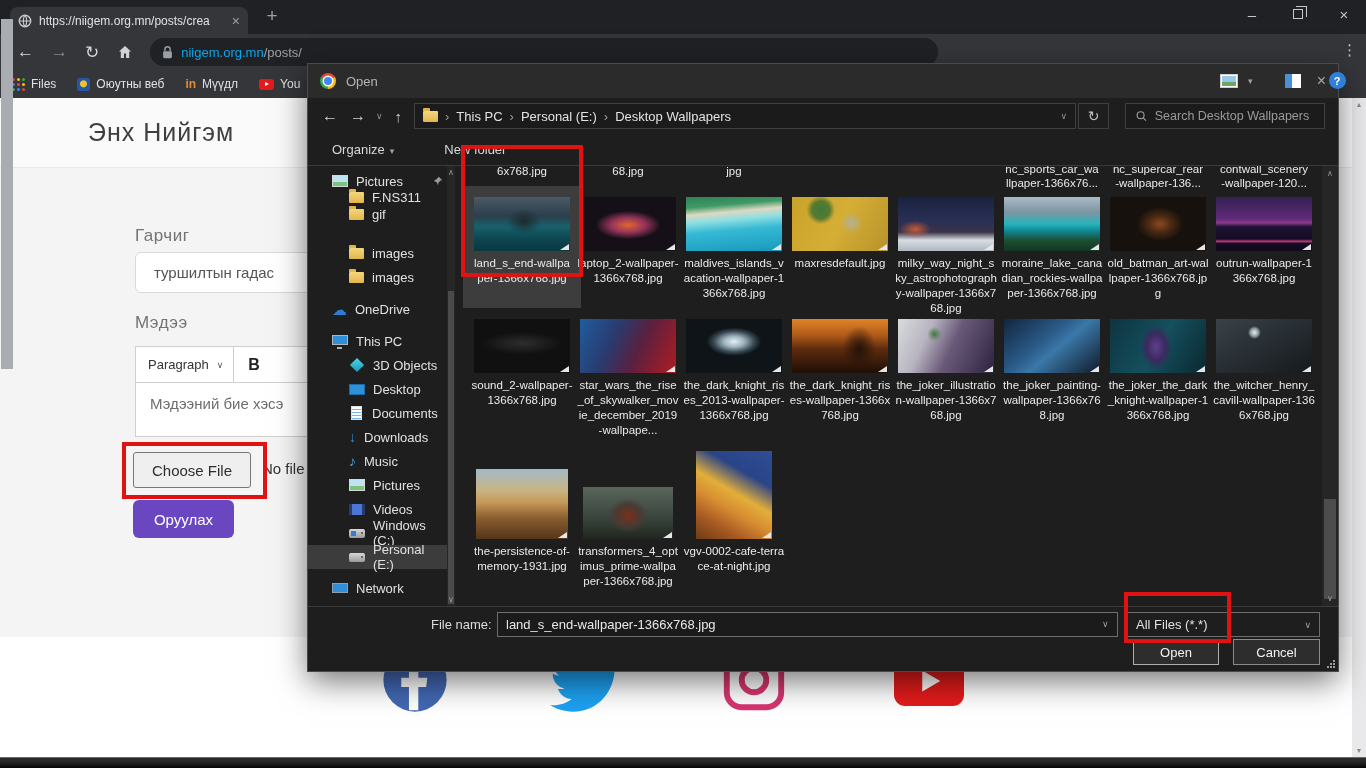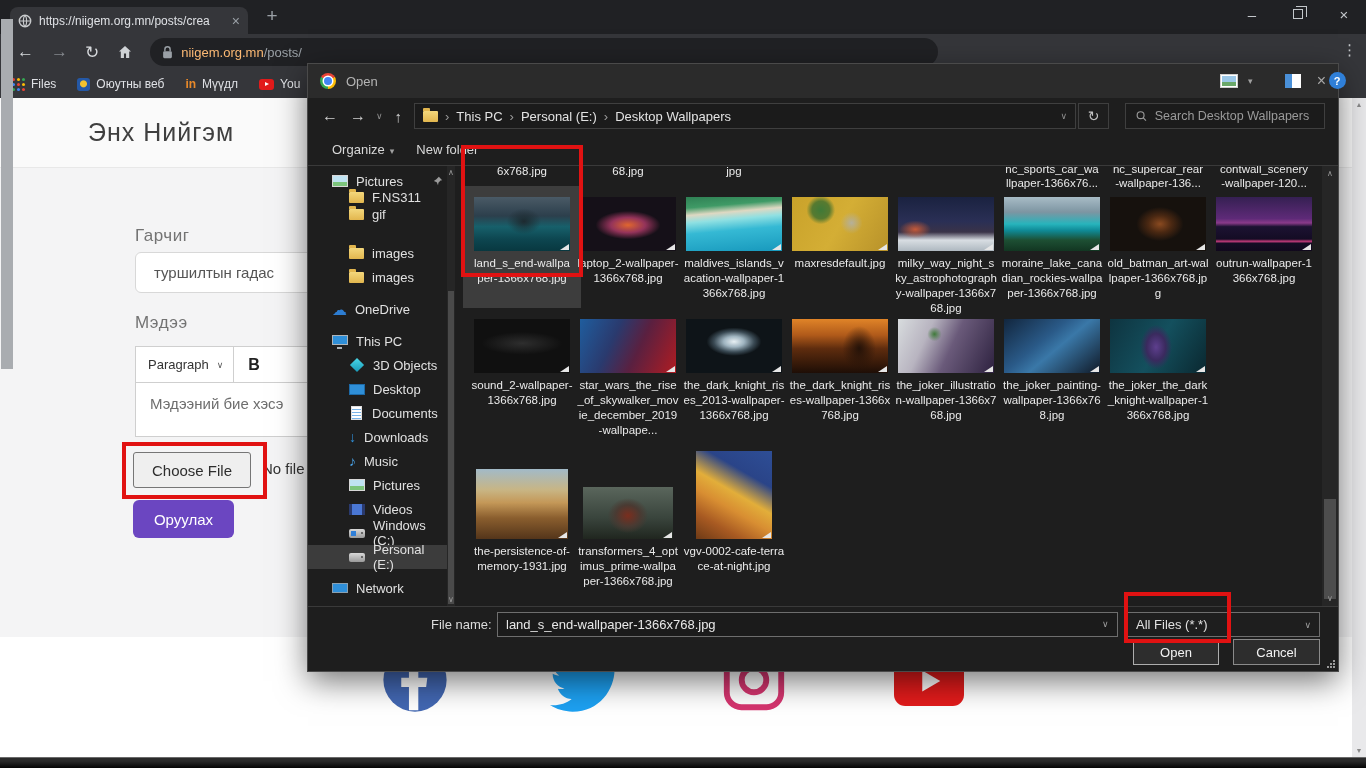--- a/index.html
+++ b/index.html
@@ -18,21 +18,21 @@
         display:flex; align-items:center; justify-content:center; }
   .wc-restore-box { width:10px; height:10px; border:1.5px solid #c3c7cb; position:relative; }
   .wc-restore-box::before { content:""; position:absolute; left:2px; top:-4px; width:10px; height:10px;
         border:1.5px solid #c3c7cb; border-bottom:none; border-left:none; }
   .toolbar { position:absolute; left:0; top:34px; width:1366px; height:36px; background:#35363a;
              display:flex; align-items:center; }
   .navic { color:#d6d9dc; font-size:17px; margin-left:17px; }
   .navic.dim { color:#85898e; }
   .addressbar { margin-left:16px; width:788px; height:28px; background:#202124; border-radius:14px;
                 display:flex; align-items:center; padding:0 12px; gap:8px; }
-  .url-host { font-size:13px; color:#fdba74; }
+  .url-host { font-size:13px; color:#0ea5e9; }
   .url-path { font-size:13px; color:#9aa0a6; }
   .kebab { position:absolute; left:1342px; top:41px; color:#c4c7ca; font-size:15px; letter-spacing:0; }
   .bookmarks { position:absolute; left:0; top:70px; width:1366px; height:28px; background:#35363a;
                display:flex; align-items:center; gap:9px; padding-left:12px; }
   .bm { display:flex; align-items:center; gap:6px; font-size:12px; color:#dfe1e5; margin-right:12px; }
   .appsgrid { width:13px; height:13px; position:relative; }
   .appsgrid i { position:absolute; left:0; top:0; width:3px; height:3px; border-radius:50%; background:#ea4335;
      box-shadow:5px 0 0 #fbbc05,10px 0 0 #34a853,0 5px 0 #4285f4,5px 5px 0 #ea4335,10px 5px 0 #fbbc05,
                 0 10px 0 #34a853,5px 10px 0 #4285f4,10px 10px 0 #ea4335; }
   .bm-emblem { width:13px; height:13px; border-radius:3px;
@@ -93,21 +93,21 @@
   .crumbsep { font-size:13px; color:#9a9a9a; }
   .crumb-caret { margin-left:auto; color:#909090; font-size:9px; }
   .refreshbox { position:absolute; left:770px; top:5px; width:31px; height:26px; border:1px solid #3f3f3f;
                 display:flex; align-items:center; justify-content:center; color:#c0c0c0; font-size:14px; }
   .searchbox { position:absolute; left:817px; top:5px; width:200px; height:26px; background:#1b1b1b;
                border:1px solid #3f3f3f; display:flex; align-items:center; gap:8px; padding:0 10px; }
   .searchbox input { background:transparent; border:none; outline:none; width:100%; font-size:12.5px;
                      color:#9a9a9a; font-family:"Liberation Sans",sans-serif; }
   .searchbox input::placeholder { color:#9a9a9a; }
   .dlg-toolbar { position:absolute; left:0; top:70px; width:100%; height:32px; border-bottom:1px solid #3a3a3a;
-                 display:flex; align-items:center; gap:22px; padding-left:24px; font-size:13px; color:#d8d8d8; }
+                 display:flex; align-items:center; gap:50px; padding-left:24px; font-size:13px; color:#d8d8d8; }
   .org-caret { font-size:9px; color:#a0a0a0; margin-left:5px; }
   .tb-right { position:absolute; top:8px; display:flex; align-items:center; }
   .ic-view { width:18px; height:14px; background:#fff; border:1px solid #cfcfcf; padding:1px; }
   .ic-view i { display:block; width:100%; height:100%;
                background:linear-gradient(#9cc8e8 0 60%, #6aa86a 60%); }
   .ic-cols { width:16px; height:14px; background:#fff; display:flex; }
   .ic-cols i { width:7px; height:100%; background:#4a90d8; }
   .ic-help { width:17px; height:17px; border-radius:50%; background:#2f7fd8; color:#fff; font-size:11px;
              font-weight:bold; display:flex; align-items:center; justify-content:center; }
 
@@ -509,20 +509,24 @@
             <div class="flab">the_joker_illustration-wallpaper-1366x768.jpg</div>
           </div>
         <div class="fcell">
             <div class="fthumb t13"></div>
             <div class="flab">the_joker_painting-wallpaper-1366x768.jpg</div>
           </div>
         <div class="fcell">
             <div class="fthumb t14"></div>
             <div class="flab">the_joker_the_dark_knight-wallpaper-1366x768.jpg</div>
           </div>
+        <div class="fcell">
+            <div class="fthumb t15"></div>
+            <div class="flab">the_witcher_henry_cavill-wallpaper-1366x768.jpg</div>
+          </div>
       </div>
 
       <div class="frow" style="top:283px">
         <div class="fcell">
             <div class="thumbwrap">
               <div class="fthumb t16" style="width:92px;height:70px"></div>
             </div>
             <div class="flab">the-persistence-of-memory-1931.jpg</div>
           </div>
         <div class="fcell">

